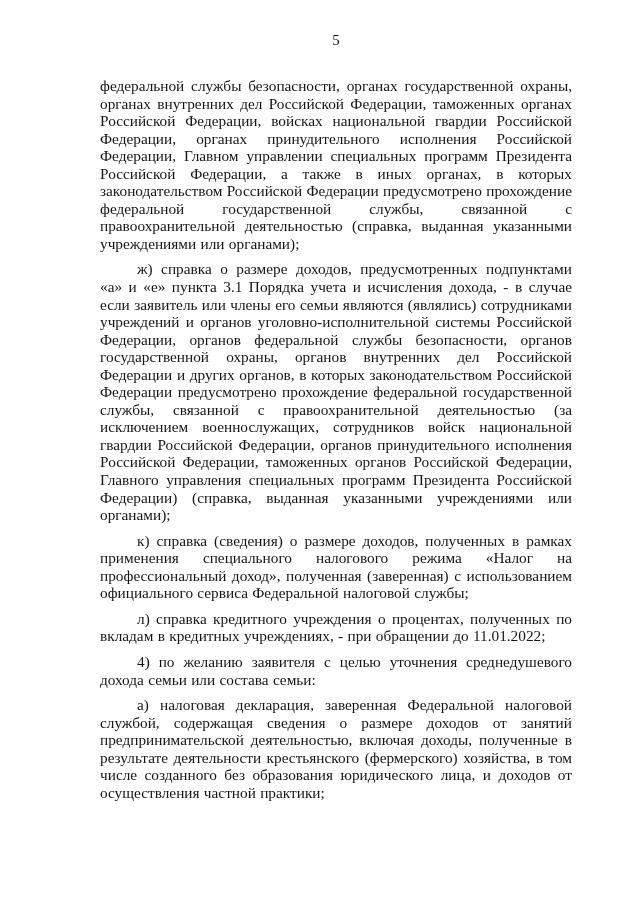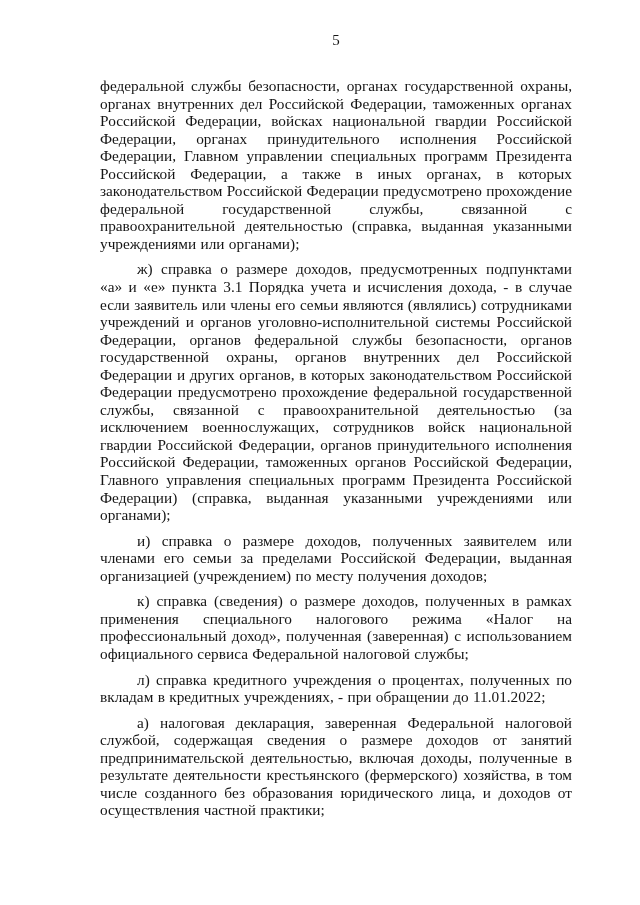--- a/index.html
+++ b/index.html
@@ -49,19 +49,19 @@
 </head>
 <body>
 
 <div class="page">
 
   <div class="page-number">5</div>
 
   <div class="body-text">
     <p class="no-indent">федеральной службы безопасности, органах государственной охраны, органах внутренних дел Российской Федерации, таможенных органах Российской Федерации, войсках национальной гвардии Российской Федерации, органах принудительного исполнения Российской Федерации, Главном управлении специальных программ Президента Российской Федерации, а также в иных органах, в которых законодательством Российской Федерации предусмотрено прохождение федеральной государственной службы, связанной с правоохранительной деятельностью (справка, выданная указанными учреждениями или органами);</p>
     <p>ж) справка о размере доходов, предусмотренных подпунктами «а» и «е» пункта 3.1 Порядка учета и исчисления дохода, - в случае если заявитель или члены его семьи являются (являлись) сотрудниками учреждений и органов уголовно-исполнительной системы Российской Федерации, органов федеральной службы безопасности, органов государственной охраны, органов внутренних дел Российской Федерации и других органов, в которых законодательством Российской Федерации предусмотрено прохождение федеральной государственной службы, связанной с правоохранительной деятельностью (за исключением военнослужащих, сотрудников войск национальной гвардии Российской Федерации, органов принудительного исполнения Российской Федерации, таможенных органов Российской Федерации, Главного управления специальных программ Президента Российской Федерации) (справка, выданная указанными учреждениями или органами);</p>
-    <p>и) справка о размере доходов, полученных заявителем или членами его семьи за пределами Российской Федерации, выданная организацией (учреждением) по месту получения доходов;</p>
     <p>к) справка (сведения) о размере доходов, полученных в рамках применения специального налогового режима «Налог на профессиональный доход», полученная (заверенная) с использованием официального сервиса Федеральной налоговой службы;</p>
     <p>л) справка кредитного учреждения о процентах, полученных по вкладам в кредитных учреждениях, - при обращении до 11.01.2022;</p>
+    <p>4) по желанию заявителя с целью уточнения среднедушевого дохода семьи или состава семьи:</p>
     <p>а) налоговая декларация, заверенная Федеральной налоговой службой, содержащая сведения о размере доходов от занятий предпринимательской деятельностью, включая доходы, полученные в результате деятельности крестьянского (фермерского) хозяйства, в том числе созданного без образования юридического лица, и доходов от осуществления частной практики;</p>
   </div>
 
 </div>
 
 </body></html>

